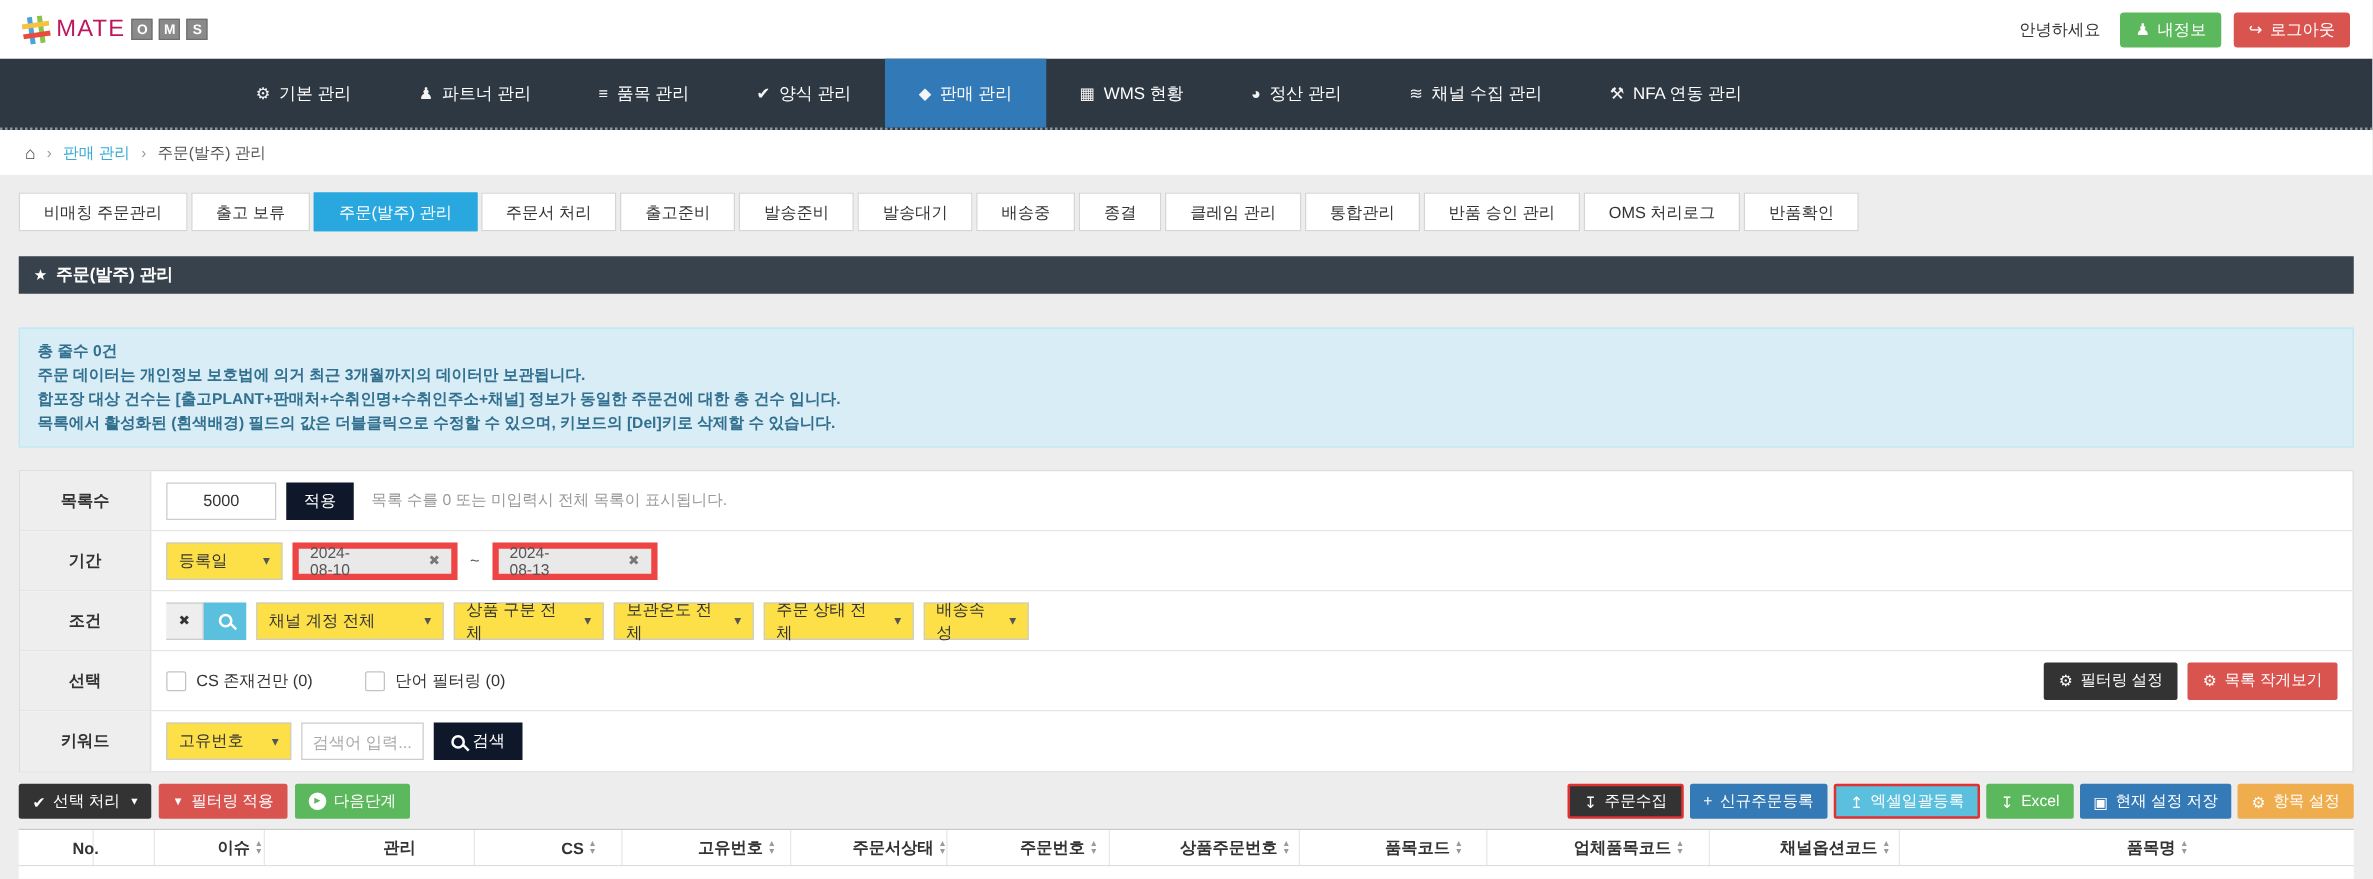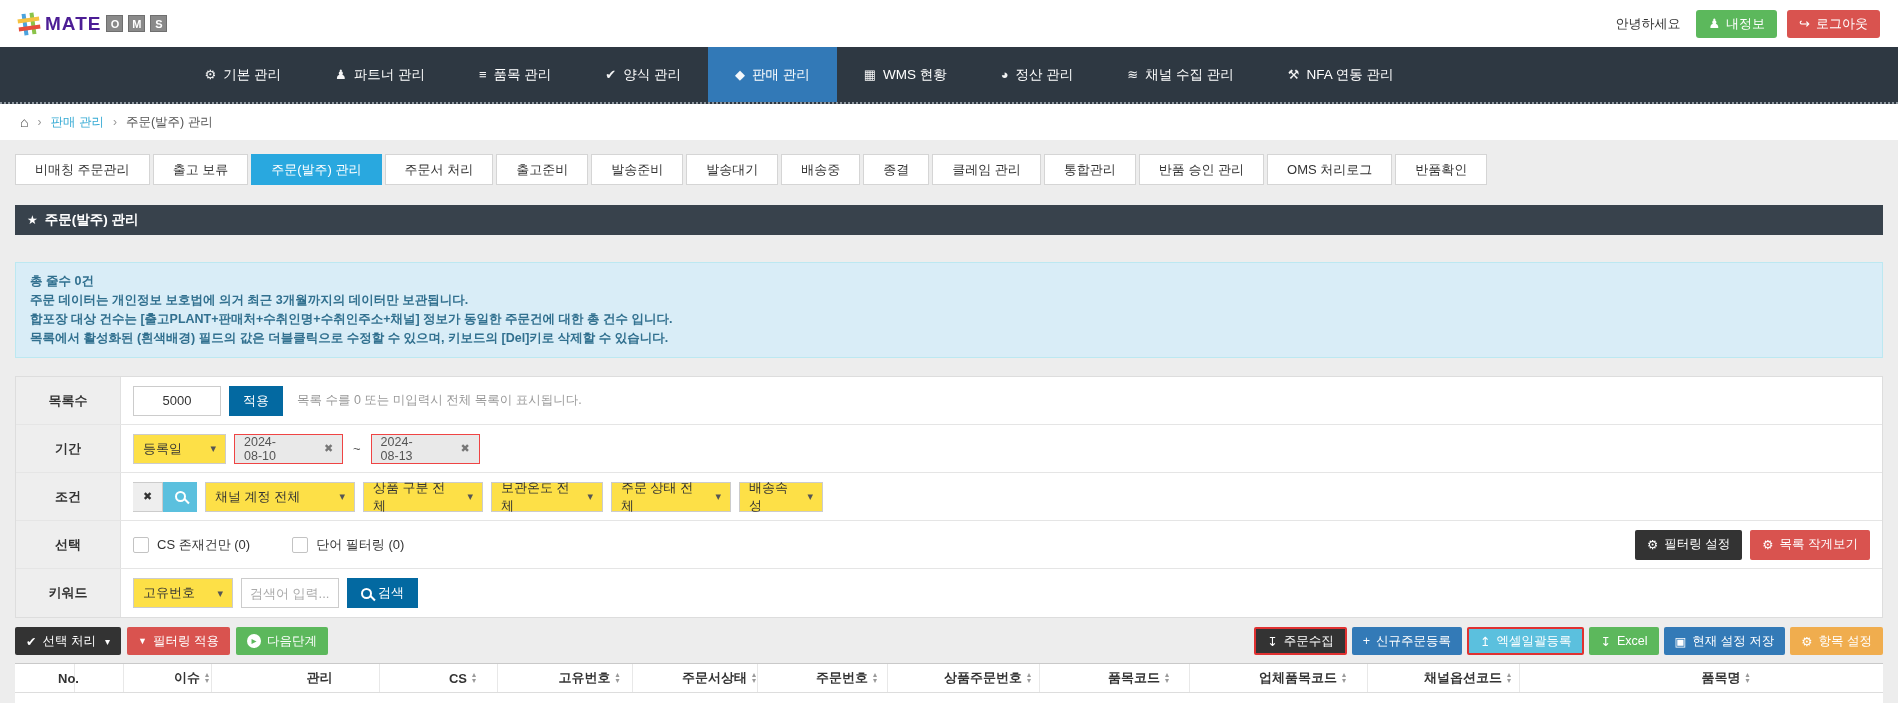--- a/index.html
+++ b/index.html
@@ -4,21 +4,21 @@
 <style>
   * { margin:0; padding:0; box-sizing:border-box; }
   html,body { width:1898px; height:703px; overflow:hidden; background:#ededed;
     font-family:"Liberation Sans","DejaVu Sans",sans-serif; font-size:13px; color:#333; }
 
   
   .topbar { height:47px; background:#fff; display:flex; align-items:center;
     justify-content:space-between; padding:0 18px; }
   .logo { display:flex; align-items:center; gap:3px; cursor:pointer; }
   .logo svg { transform:rotate(-8deg); margin-right:2px; }
-  .logo-mate { font-size:19px; font-weight:bold; color:#4c1d95; letter-spacing:1px; }
+  .logo-mate { font-size:19px; font-weight:normal; color:#be185d; letter-spacing:1px; }
   .logo-box { display:inline-block; width:17px; height:17px; background:#8a8a8a; color:#fff;
     font-size:11px; font-weight:bold; text-align:center; line-height:17px; margin-left:2px;
     border:1px solid #6f6f6f; }
   .topbar-right { display:flex; align-items:center; gap:10px; }
   .greeting { font-size:13px; color:#333; margin-right:6px; }
   .tb-btn { display:flex; align-items:center; gap:6px; height:28px; padding:0 12px;
     border:none; border-radius:3px; color:#fff; font-size:13px; cursor:pointer; }
   .tb-btn.green { background:#5cb85c; }
   .tb-btn.red { background:#d9534f; }
 
@@ -58,29 +58,29 @@
   .f-row { display:flex; height:48px; border-bottom:1px solid #e5e5e5; }
   .f-row:last-child { border-bottom:none; }
   .f-label { width:105px; background:#eee; border-right:1px solid #e0e0e0; display:flex;
     align-items:center; justify-content:center; font-weight:bold; font-size:13px; }
   .f-content { flex:1; display:flex; align-items:center; gap:8px; padding:0 12px; }
 
   .inp { height:30px; border:1px solid #ccc; font-size:13px; padding:0 8px;
     font-family:inherit; color:#333; }
   .inp::placeholder { color:#aaa; }
   .inp.count { width:88px; text-align:center; }
-  .btn-dark { height:30px; background:#0369a1; color:#fff; border:none; padding:0 14px;
+  .btn-dark { height:30px; background:#0f172a; color:#fff; border:none; padding:0 14px;
     font-size:13px; cursor:pointer; display:flex; align-items:center; gap:6px; }
   .hint { color:#999; font-size:12.5px; margin-left:6px; }
 
   .sel { height:30px; border:1px solid #ccc; background:#fde047; display:flex; align-items:center;
     justify-content:space-between; padding:0 9px; font-size:13px; cursor:pointer; color:#333; }
   .sel .caret { color:#555; font-size:11px; margin-left:14px; }
 
-  .datebox { height:30px; width:109px; background:#e9e9e9; border:1px solid #ef4444;
+  .datebox { height:30px; width:132px; background:#e9e9e9; border:5px solid #ef4444;
     display:flex; align-items:center; justify-content:space-between; padding:0 9px;
     font-size:12.5px; color:#555; cursor:pointer;gap:48px; }
   .datebox .x { color:#777; font-size:11px; cursor:pointer; }
   .tilde { color:#555; margin:0 2px; }
 
   .chan-wrap { display:flex; align-items:center; }
   .chan-inp { width:188px; height:30px; background:#eee; border:1px solid #ccc;
     padding:0 9px; font-size:13px; font-family:inherit; }
   .chan-x { width:30px; height:30px; background:#eee; border:1px solid #ccc; border-left:none;
     display:flex; align-items:center; justify-content:center; font-size:11px; color:#333;

